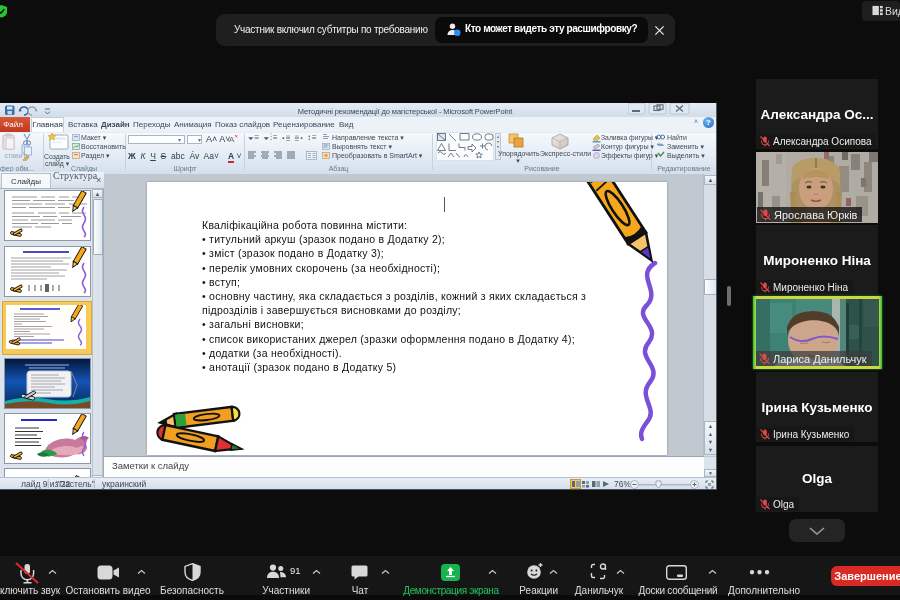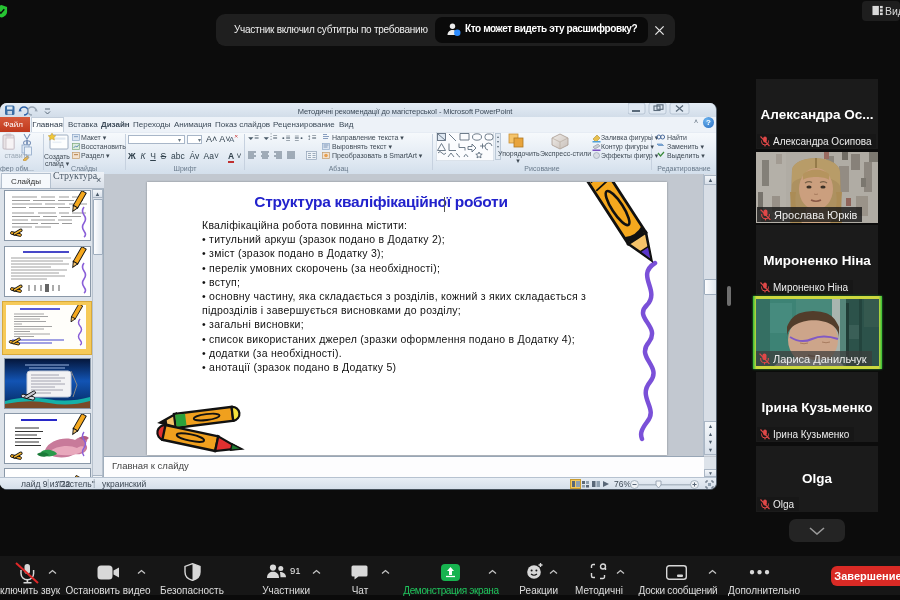--- a/index.html
+++ b/index.html
@@ -34,21 +34,21 @@
   <svg class="abs" style="left:446px;top:22px" width="15" height="15" viewBox="0 0 15 15">
     <circle cx="6.5" cy="4.2" r="2.7" fill="#ececec"></circle>
     <path d="M1.5 13 C1.5 9.6 4 8 6.5 8 C9 8 11.5 9.6 11.5 13 Z" fill="#ececec"></path>
     <circle cx="11.3" cy="10.8" r="3.2" fill="#2d8cff"></circle>
   </svg>
   <div class="abs" style="left:465px;top:23px;font-size:10px;letter-spacing:-0.4px;font-weight:bold;color:#ffffff;">Кто может видеть эту расшифровку?</div>
   <svg class="abs" style="left:654px;top:25px" width="11" height="11" viewBox="0 0 12 12">
     <path d="M1.5 1.5 L10.5 10.5 M10.5 1.5 L1.5 10.5" stroke="#e8e8e8" stroke-width="1.4"></path>
   </svg>
 
-  <div class="abs" id="ppt" style="left:0;top:103px;width:717px;height:387px;background:#c2c8d0;overflow:hidden;border-right:1px solid #55606c;border-bottom:1px solid #454f5a;box-sizing:border-box;border-radius:7px;">
+  <div class="abs" id="ppt" style="left:0;top:103px;width:717px;height:387px;background:#c2c8d0;overflow:hidden;border-right:1px solid #55606c;border-bottom:1px solid #454f5a;box-sizing:border-box;">
 
     <div class="abs" style="left:0;top:0;width:717px;height:14px;background:linear-gradient(#e4ecf5,#d2dde9);border-bottom:1px solid #c0cbd8;"></div>
 
     <svg class="abs" style="left:5px;top:2px" width="60" height="11" viewBox="0 0 60 11">
       <rect x="0" y="0.5" width="9.5" height="9.5" rx="1.5" fill="#3a6ea5"></rect>
       <rect x="2" y="1.5" width="5.5" height="3" fill="#dbe6f1"></rect>
       <rect x="2.5" y="6" width="4.5" height="3.5" fill="#c8d6e6"></rect>
       <path d="M15 6 a4 4 0 1 1 4 4" stroke="#2e62a8" stroke-width="1.6" fill="none"></path>
       <path d="M13.5 6.5 L16.8 6.2 L15 3.5 Z" fill="#2e62a8"></path>
       <path d="M31 6 a4 4 0 1 0 -4 4" stroke="#9aa7b5" stroke-width="1.6" fill="none"></path>
@@ -361,21 +361,20 @@
     <div class="abs" style="left:92.5px;top:96px;width:10px;height:56px;background:linear-gradient(90deg,#fdfdfe,#dfe6ee);border:1px solid #9fadbd;box-sizing:border-box;border-radius:1px;"></div>
 
     <div class="abs" style="left:147px;top:79px;width:520px;height:273px;background:#ffffff;box-shadow:0 0 2px rgba(0,0,0,0.35);"></div>
 
     <div class="abs" style="left:703px;top:71px;width:14px;height:282px;background:#d8dee6;border-left:1px solid #b0bcca;box-sizing:border-box;"></div>
     <div class="abs" style="left:704px;top:72px;width:13px;height:10px;background:linear-gradient(#f4f7fa,#d8e0ea);border:1px solid #aab6c4;box-sizing:border-box;font-size:6px;color:#4a5a6a;text-align:center;line-height:9px;">▲</div>
     <div class="abs" style="left:704px;top:176px;width:13px;height:16px;background:linear-gradient(90deg,#fdfdfe,#dfe6ee);border:1px solid #9fadbd;box-sizing:border-box;border-radius:1px;"></div>
     <div class="abs" style="left:704px;top:318px;width:13px;height:34px;background:linear-gradient(#f4f7fa,#d8e0ea);border:1px solid #aab6c4;box-sizing:border-box;font-size:5.5px;color:#4a5a6a;text-align:center;line-height:8px;">▲<br>▲<br>▼<br>▼</div>
 
     <div class="abs" style="left:147px;top:79px;width:520px;height:273px;overflow:hidden;" id="slide">
-      <div class="abs" style="left:0px;top:11px;width:468px;text-align:center;font-size:15.5px;letter-spacing:-0.3px;font-weight:bold;color:#2222cc;">Структура  кваліфікаційної роботи</div>
       <div class="abs" style="left:55px;top:36px;font-size:10.5px;letter-spacing:0.26px;line-height:14.2px;color:#111;">
         Кваліфікаційна робота повинна містити:<br>
         • титульний аркуш (зразок подано в Додатку 2);<br>
         • зміст (зразок подано в Додатку 3);<br>
         • перелік умовних скорочень (за необхідності);<br>
         • вступ;<br>
         • основну частину, яка складається з розділів, кожний з яких складається з<br>
         підрозділів і завершується висновками до розділу;<br>
         • загальні висновки;<br>
         • список використаних джерел (зразки оформлення подано в Додатку 4);<br>
@@ -413,21 +412,21 @@
           <path d="M84 30.5 L95 33.5 L84 37 Z" fill="#207a30" stroke="#111" stroke-width="1.5"></path>
           <ellipse cx="42" cy="33" rx="14" ry="3.2" fill="none" stroke="#111" stroke-width="1.8"></ellipse>
         </g>
       </svg>
     </div>
 
     <div class="abs" style="left:703px;top:354px;width:14px;height:20px;background:#dde3ea;border-left:1px solid #b0bcca;box-sizing:border-box;"></div>
     <div class="abs" style="left:704px;top:366px;width:13px;height:8px;background:linear-gradient(#f4f7fa,#d8e0ea);border:1px solid #aab6c4;box-sizing:border-box;font-size:5px;color:#4a5a6a;text-align:center;line-height:7px;">▼</div>
 
     <div class="abs" style="left:104px;top:353px;width:600px;height:21px;background:#fdfdfe;border-top:1px solid #98a6b6;"></div>
-    <div class="abs" style="left:112px;top:357px;font-size:9.5px;color:#444;">Главная к слайду</div>
+    <div class="abs" style="left:112px;top:357px;font-size:9.5px;color:#444;">Заметки к слайду</div>
 
     <div class="abs" style="left:0;top:374px;width:717px;height:13px;background:linear-gradient(#e8eef5,#d2dce8);border-top:1px solid #b6c2d0;"></div>
     <div class="abs" style="left:2px;top:376px;font-size:8.5px;color:#3f4a56;margin-left:19px;">лайд 9 из 22</div>
     <div class="abs" style="left:47px;top:375px;color:#9aa6b2;font-size:9px;">|</div>
     <div class="abs" style="left:56px;top:376px;font-size:8.5px;color:#3f4a56;">"Пастель"</div>
     <div class="abs" style="left:93px;top:375px;color:#9aa6b2;font-size:9px;">|</div>
     <div class="abs" style="left:102px;top:376px;font-size:8.5px;color:#3f4a56;">украинский</div>
 
     <div class="abs" style="left:570px;top:376px;width:11px;height:10px;background:#f5c95c;border:1px solid #c89a30;box-sizing:border-box;"></div>
     <svg class="abs" style="left:571px;top:377px" width="75" height="8" viewBox="0 0 75 8">
@@ -686,21 +685,21 @@
 
   <svg class="abs" style="left:590px;top:563px" width="17" height="17" viewBox="0 0 17 17">
     <g stroke="#d8d8d8" stroke-width="1.4" fill="none">
       <path d="M5 1.5 H3 a1.5 1.5 0 0 0 -1.5 1.5 v2 M1.5 10 v3 a1.5 1.5 0 0 0 1.5 1.5 h2 M10 15.5 h3 a1.5 1.5 0 0 0 1.5 -1.5 v-2 M15.5 7 V5"></path>
       <circle cx="13" cy="3.5" r="2.5"></circle>
     </g>
   </svg>
   <svg class="abs" style="left:616px;top:569px" width="9" height="6" viewBox="0 0 9 6">
       <path d="M1 4.5 L4.5 1.5 L8 4.5" stroke="#c4c4c4" stroke-width="1.3" fill="none"></path>
     </svg>
-  <div class="abs" style="left:568px;top:585px;width:62px;text-align:center;font-size:10px;color:#dedede;">Методичні</div>
+  <div class="abs" style="left:568px;top:585px;width:62px;text-align:center;font-size:10px;color:#dedede;">Данильчук</div>
 
   <svg class="abs" style="left:666px;top:565px" width="21" height="15" viewBox="0 0 21 15">
     <rect x="0.7" y="0.7" width="19.6" height="13.6" rx="2.5" fill="none" stroke="#d8d8d8" stroke-width="1.4"></rect>
     <rect x="11" y="9.5" width="6" height="2.5" rx="1" fill="#d8d8d8"></rect>
   </svg>
   <svg class="abs" style="left:708px;top:569px" width="9" height="6" viewBox="0 0 9 6">
       <path d="M1 4.5 L4.5 1.5 L8 4.5" stroke="#c4c4c4" stroke-width="1.3" fill="none"></path>
     </svg>
   <div class="abs" style="left:633px;top:585px;width:90px;text-align:center;font-size:10px;letter-spacing:-0.25px;color:#dedede;white-space:nowrap;">Доски сообщений</div>
 

